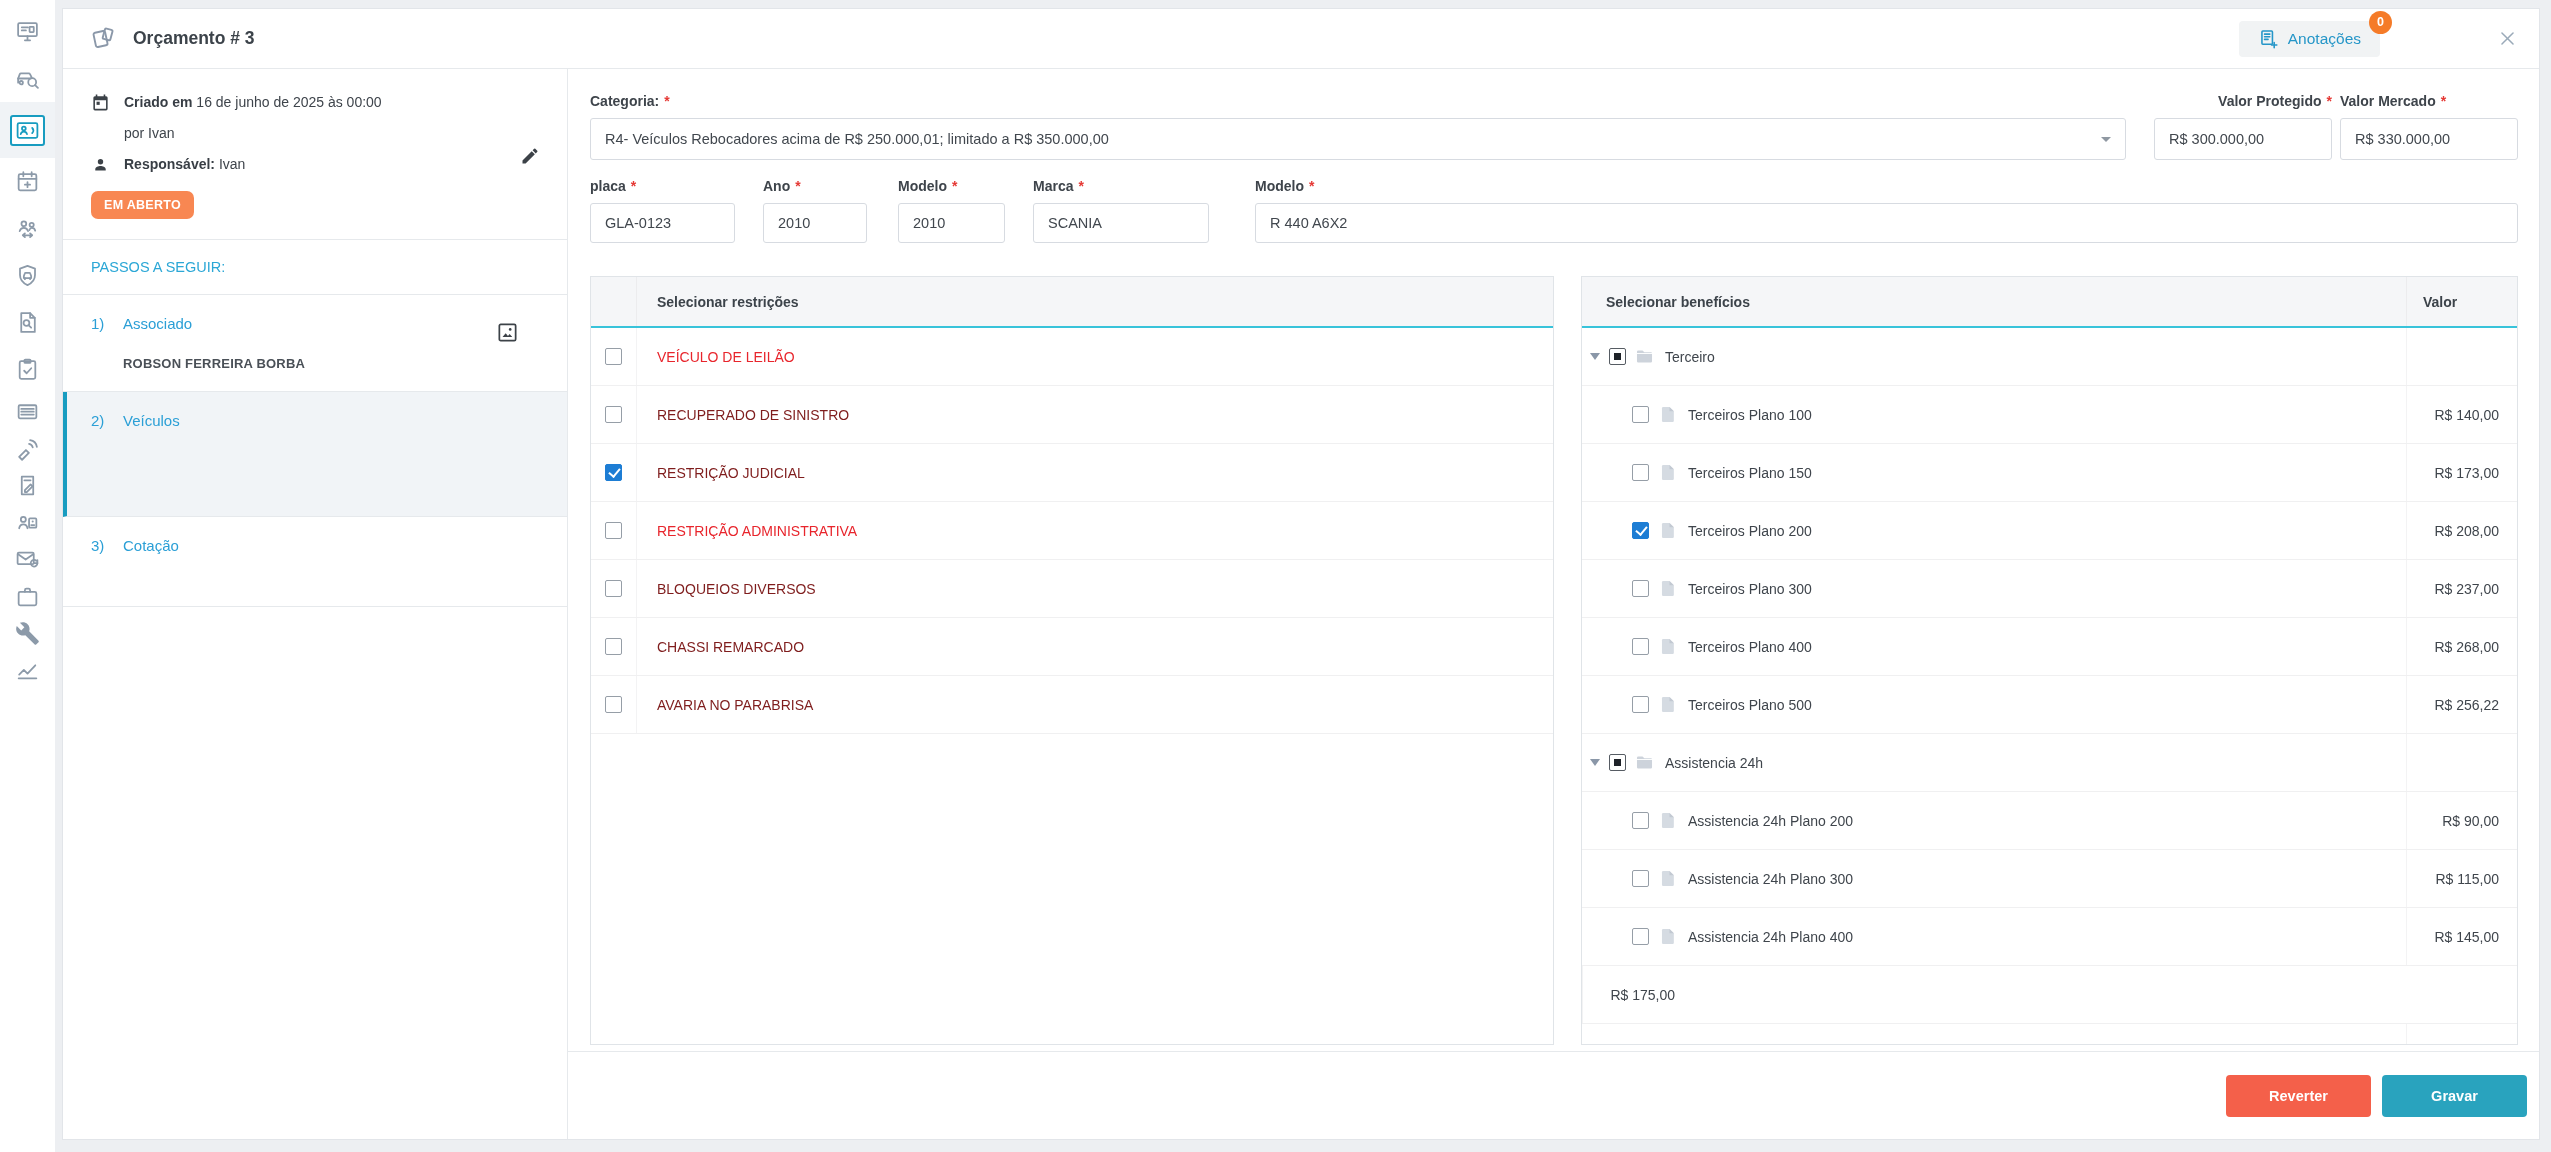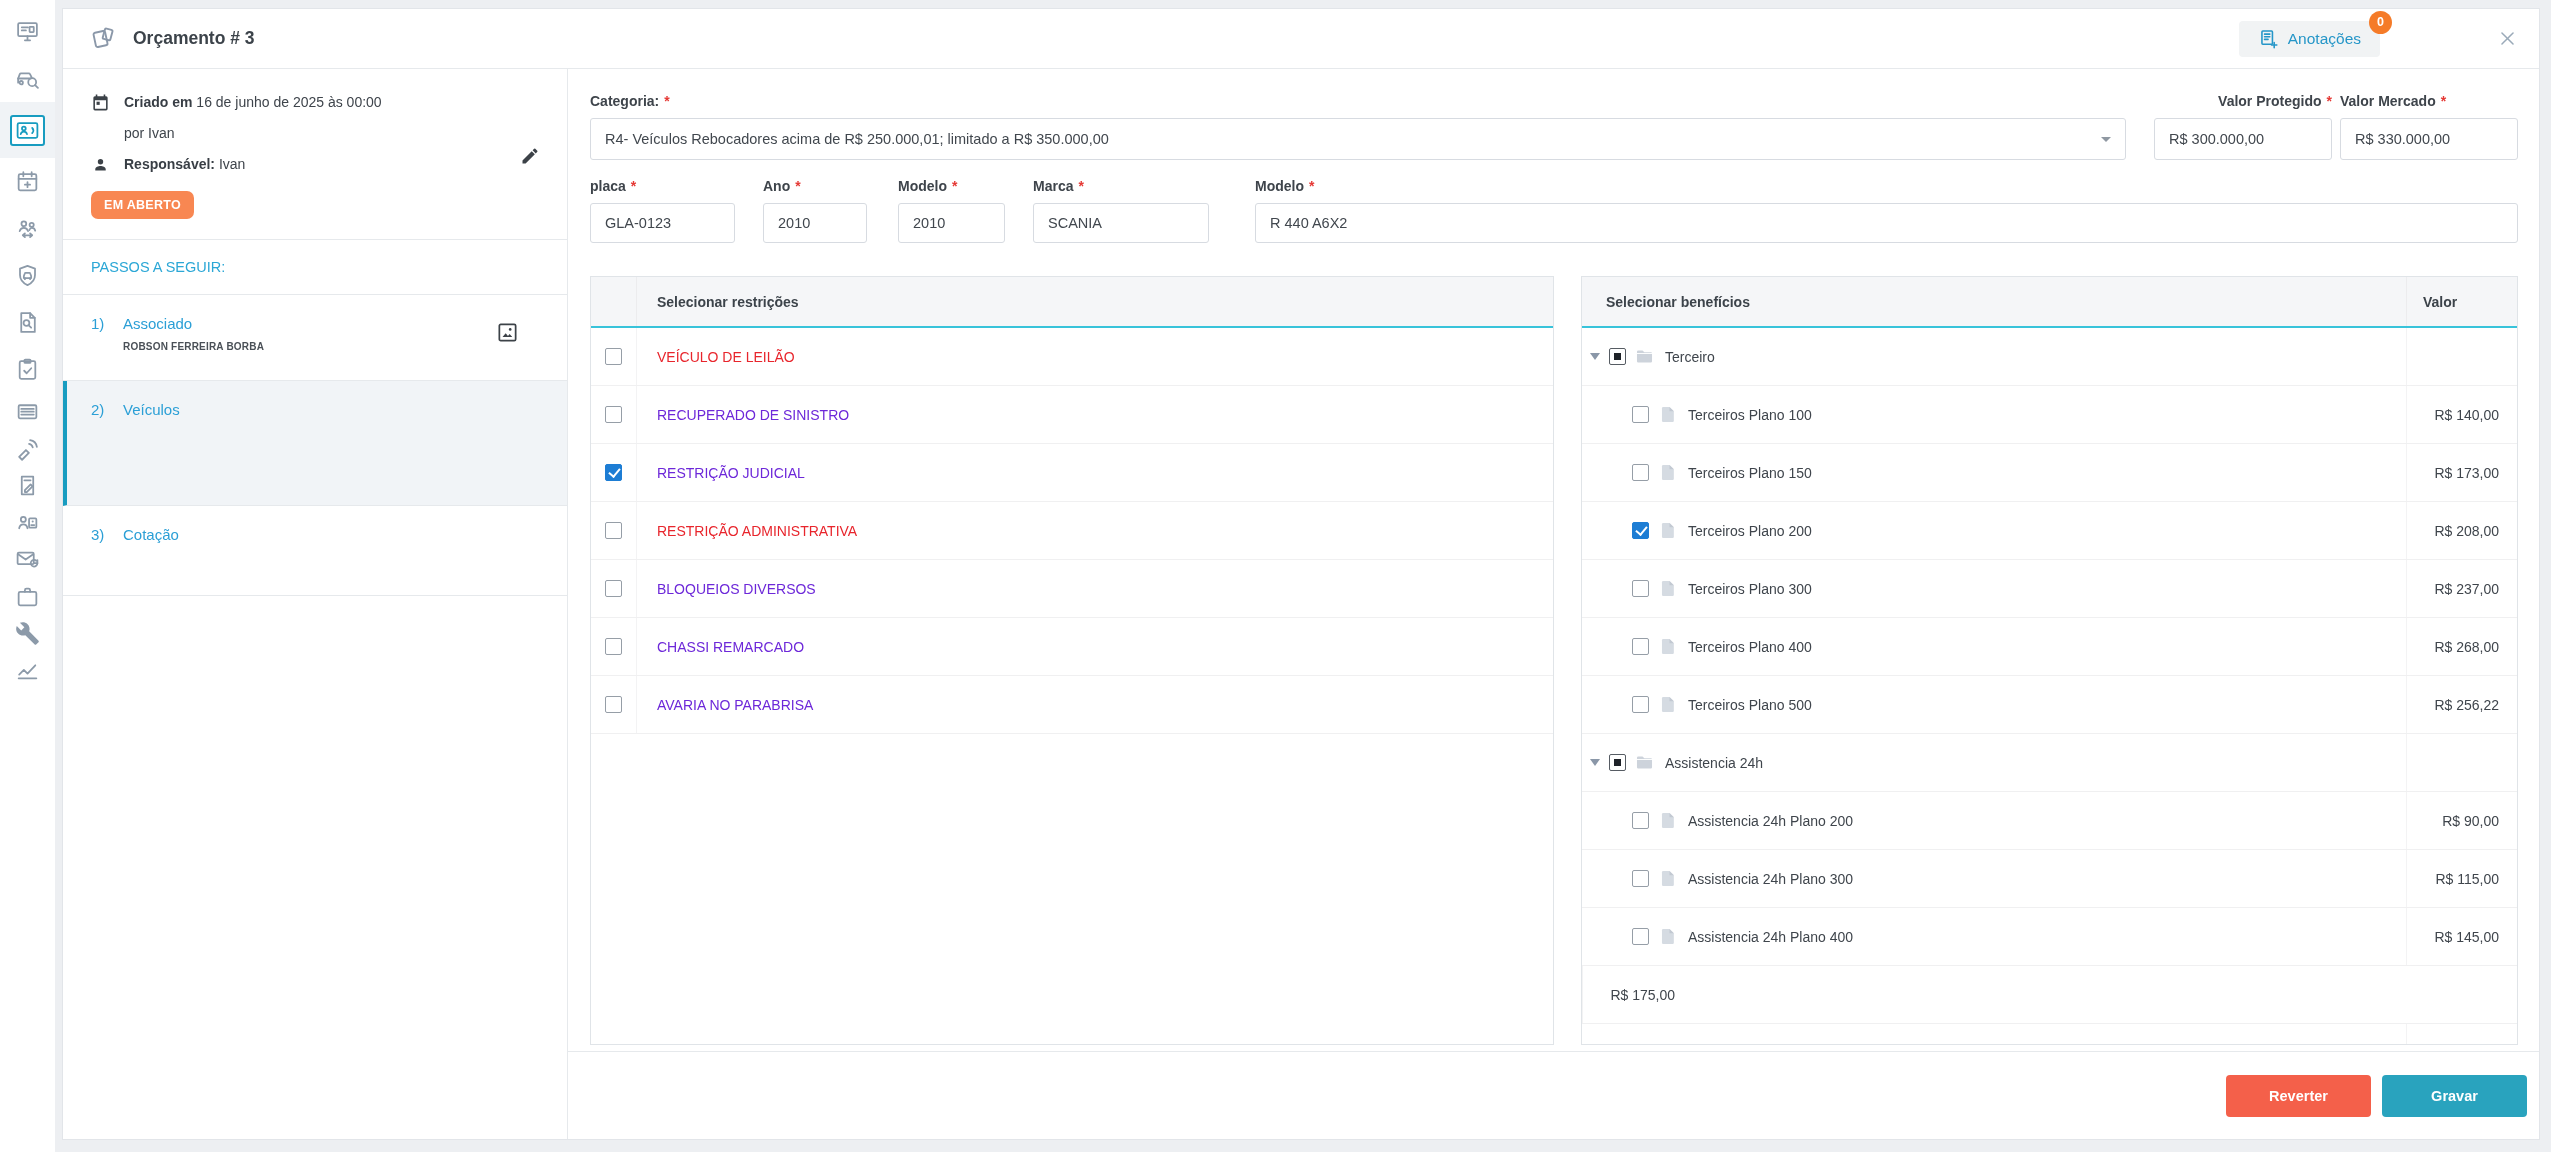--- a/index.html
+++ b/index.html
@@ -48,21 +48,21 @@
   .mt { margin-top:12px; }
   .status-badge { display:inline-block; margin-top:17px; background:#f88752; color:#fff;
                   font-size:12.5px; font-weight:bold; padding:7px 13px; border-radius:7px; letter-spacing:.3px; }
   .edit-icon { position:absolute; right:27px; top:77px; color:#3c4248; cursor:pointer; }
   .edit-icon svg { width:20px; height:20px; }
   .steps-header { padding:19px 28px; color:#2ba7d6; font-size:14.5px; border-bottom:1px solid #e6e9ec; }
   .step { position:relative; display:flex; padding:20px 24px 20px 28px; border-bottom:1px solid #e6e9ec;
           min-height:86px; cursor:pointer; }
   .step .num { width:32px; flex:0 0 auto; color:#2b9fd6; font-size:15px; }
   .step .lbl { color:#2b9fd6; font-size:15px; }
-  .step .sub { margin-top:9px; font-weight:bold; color:#4a5057; font-size:10px; letter-spacing:.2px; }
+  .step .sub { margin-top:24px; font-weight:bold; color:#4a5057; font-size:13px; letter-spacing:.2px; }
   .step.active { background:#f1f4f7; border-left:4px solid #189cc0; padding-left:24px; min-height:125px; }
   .step.s3 { min-height:90px; }
   .step .img-icon { position:absolute; right:48px; top:26px; color:#3c4248; }
   .step .img-icon svg { width:23px; height:23px; }
   
   .right-area { flex:1; min-width:0; display:flex; flex-direction:column; }
   .form-area { flex:1; padding:24px 21px 0 22px; }
   .form-row1, .form-row2 { display:flex; }
   .form-row2 { margin-top:18px; }
   .field { display:flex; flex-direction:column; }
@@ -90,21 +90,21 @@
   .restrictions { width:964px; margin-right:27px; flex:0 0 auto; }
   .benefits { flex:1; }
   .panel-header { height:51px; background:#f5f6f8; border-bottom:2px solid #38c3da;
                   display:flex; align-items:stretch; font-weight:bold; font-size:14px; color:#3c434a; }
   .r-head-cb { width:46px; border-right:1px solid #ececee; }
   .r-head-label, .b-head-name { display:flex; align-items:center; padding-left:20px; flex:1; }
   .b-head-name { padding-left:24px; }
   .b-head-val { width:111px; border-left:1px solid #ececee; display:flex; align-items:center; padding-left:16px; }
   .r-row, .b-row { height:58px; display:flex; border-bottom:1px solid #f0f0f1; }
   .r-cb-cell { width:46px; display:flex; align-items:center; justify-content:center; border-right:1px solid #f3f3f4; }
-  .r-label { display:flex; align-items:center; padding-left:20px; font-size:14px; color:#6d28d9; }
+  .r-label { display:flex; align-items:center; padding-left:20px; font-size:14px; color:#7f1d1d; }
   .r-label.danger { color:#e8252c; }
   .b-name { flex:1; display:flex; align-items:center; padding-left:8px; cursor:pointer; }
   .b-name.leaf { padding-left:50px; }
   .b-label { font-size:14px; color:#3f454c; }
   .b-val { width:111px; border-left:1px solid #f3f3f4; display:flex; align-items:center;
            justify-content:flex-end; padding-right:18px; font-size:14px; color:#3f454c; }
   .caret { width:0; height:0; border-left:5px solid transparent; border-right:5px solid transparent;
            border-top:7px solid #8a97a8; margin-right:9px; cursor:pointer; flex:0 0 auto; }
   .cb { width:17px; height:17px; border:1px solid #969ea7; border-radius:2px; background:#fff;
         position:relative; flex:0 0 auto; cursor:pointer; display:inline-block; }

